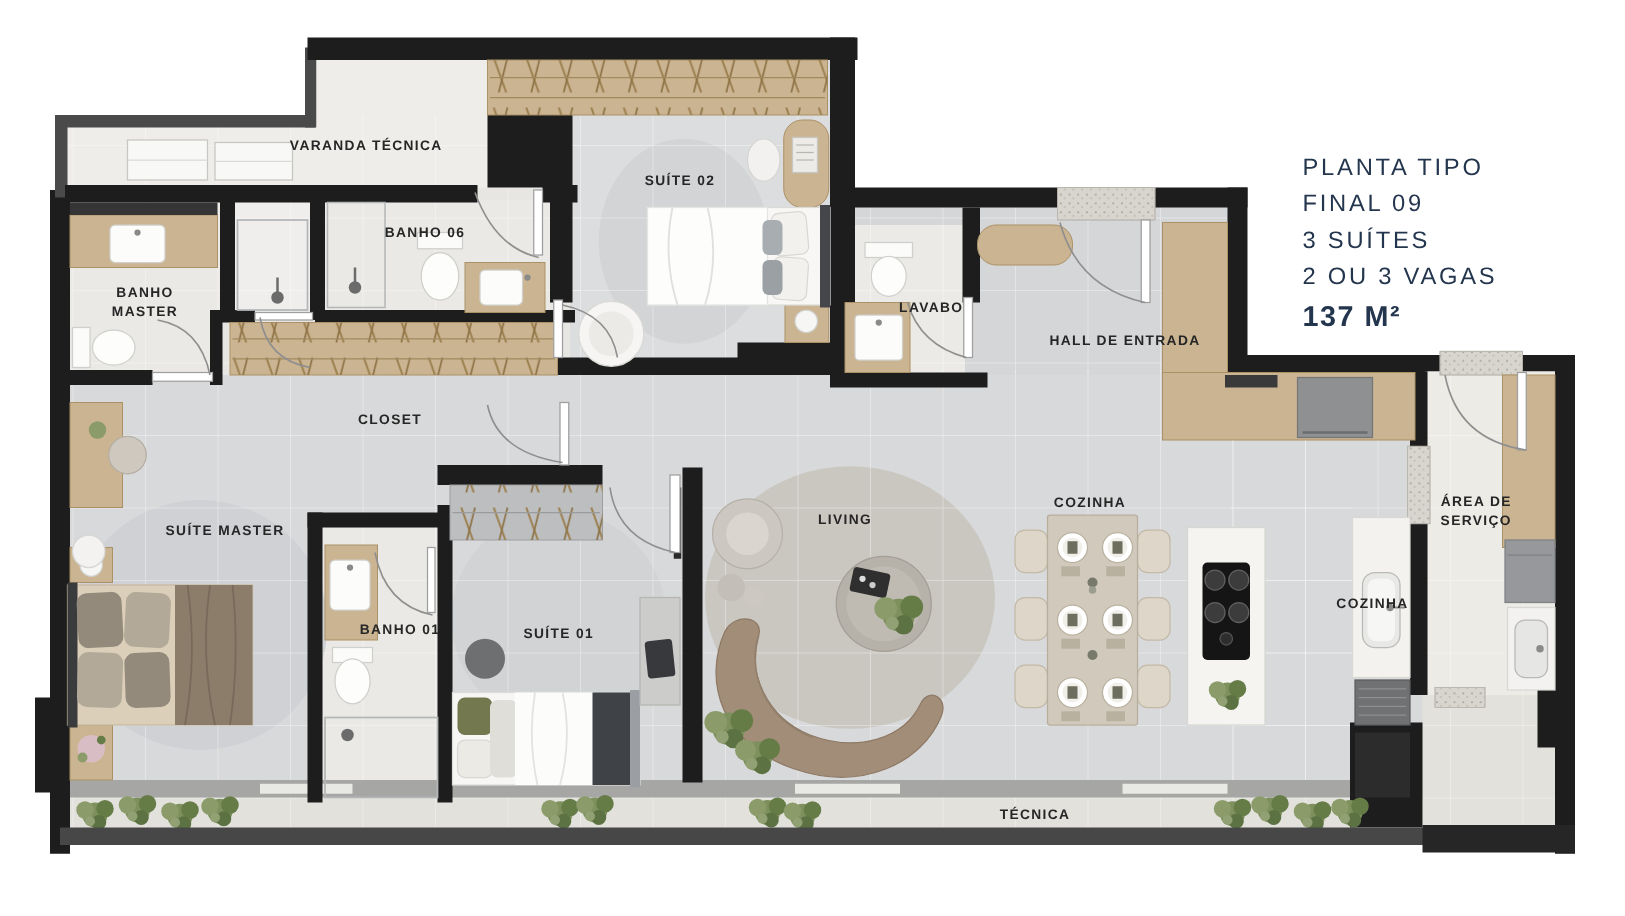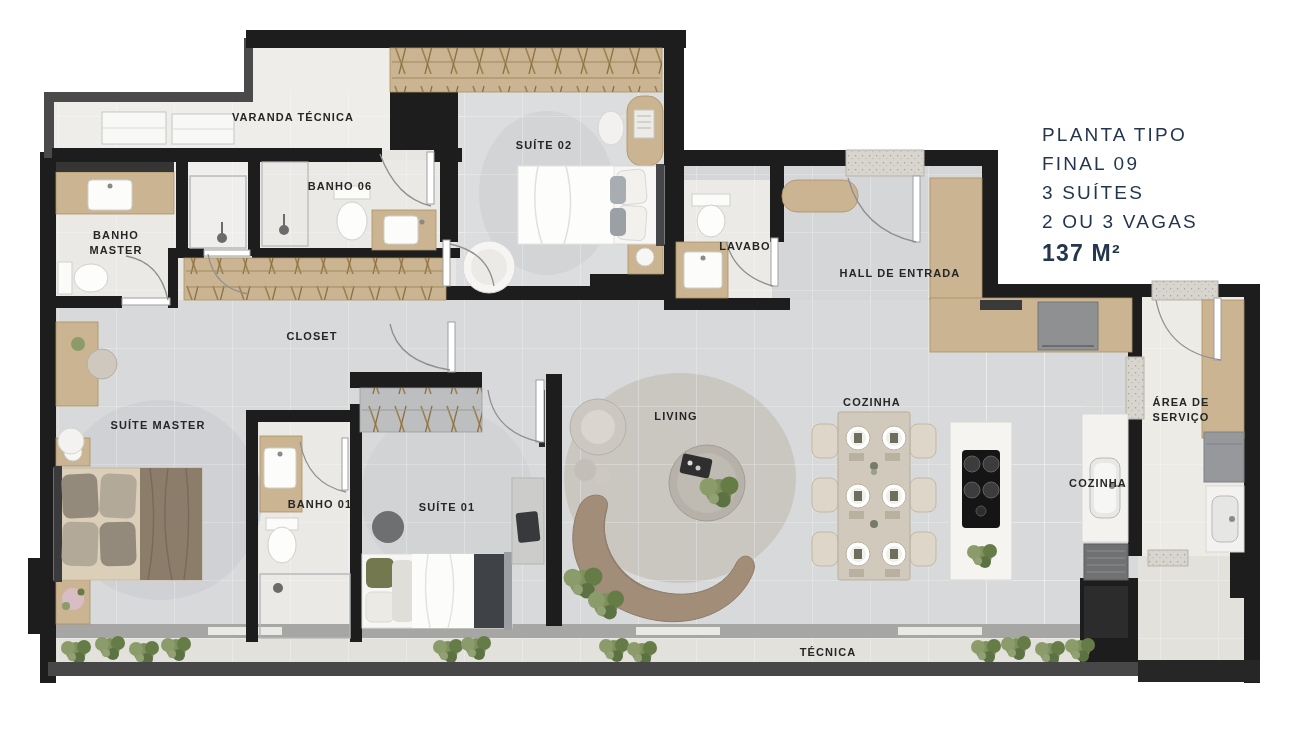--- a/index.html
+++ b/index.html
@@ -451,21 +451,21 @@
 </svg>
 
 <div class="room-label" style="left:293px;top:118px">VARANDA TÉCNICA</div>
 <div class="room-label" style="left:340px;top:187px">BANHO 06</div>
 <div class="room-label" style="left:544px;top:146px">SUÍTE 02</div>
 <div class="room-label" style="left:745px;top:247px">LAVABO</div>
 <div class="room-label" style="left:900px;top:274px">HALL DE ENTRADA</div>
 <div class="room-label" style="left:116px;top:243px">BANHO
 MASTER</div>
 <div class="room-label" style="left:312px;top:337px">CLOSET</div>
-<div class="room-label" style="left:158px;top:426px">SUÍTE MASTER</div>
+<div class="room-label" style="left:180px;top:426px">SUÍTE MASTER</div>
 <div class="room-label" style="left:320px;top:505px">BANHO 01</div>
 <div class="room-label" style="left:447px;top:508px">SUÍTE 01</div>
 <div class="room-label" style="left:676px;top:417px">LIVING</div>
 <div class="room-label" style="left:872px;top:403px">COZINHA</div>
 <div class="room-label" style="left:1098px;top:484px">COZINHA</div>
 <div class="room-label" style="left:1181px;top:410px">ÁREA DE
 SERVIÇO</div>
 <div class="room-label" style="left:828px;top:653px">TÉCNICA</div>
 
 <div class="title-block">

